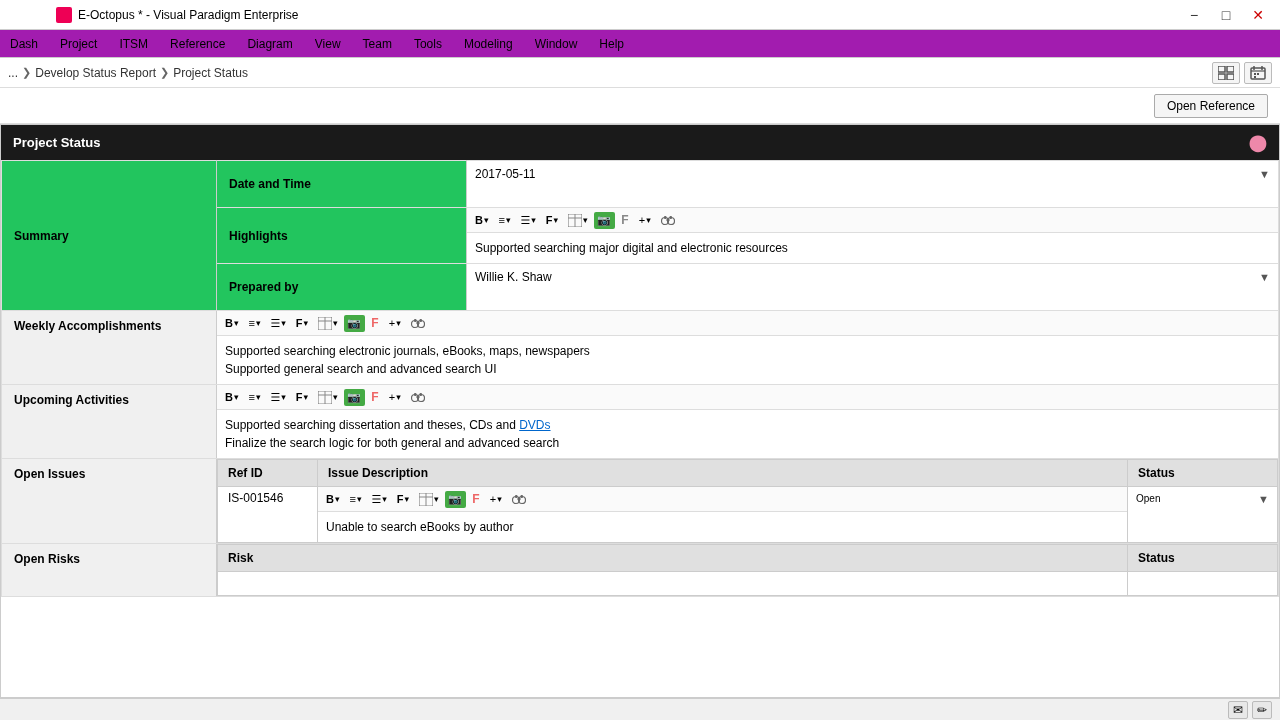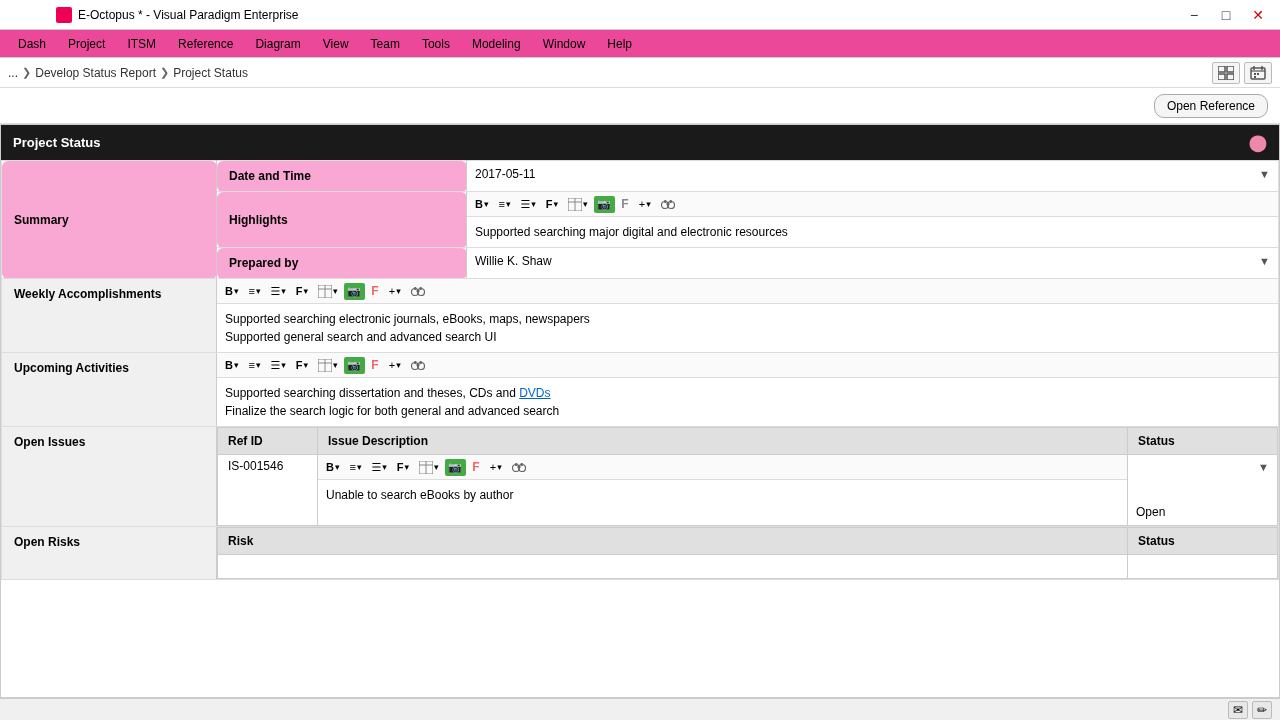--- a/index.html
+++ b/index.html
@@ -19,25 +19,25 @@
     .title-bar-left { display: flex; align-items: center; gap: 6px; margin-left: 48px; }
     .title-bar-icon { width: 16px; height: 16px; background: #e05; border-radius: 2px; display: inline-block; }
     .title-bar-controls { display: flex; gap: 4px; }
     .title-bar-controls span {
       width: 28px; height: 20px; display: inline-flex; align-items: center; justify-content: center;
       cursor: pointer; font-size: 14px; color: #333;
     }
 
     
     .menu-bar {
-      background: #ec4899;
+      background: #a21caf;
       height: 28px;
       display: flex;
       align-items: center;
-      padding: 0 8px;
+      padding: 0 0;
       border-bottom: 1px solid #ccc;
       gap: 2px;
     }
     .menu-item {
       padding: 4px 10px;
       cursor: pointer;
       border-radius: 2px;
       font-size: 12px;
     }
 
@@ -68,21 +68,21 @@
       justify-content: flex-end;
       padding: 0 12px;
       border-bottom: 1px solid #ddd;
     }
     .open-ref-btn {
       padding: 4px 12px;
       border: 1px solid #aaa;
       background: #f5f5f5;
       cursor: pointer;
       font-size: 12px;
-      border-radius: 10px;
+      border-radius: 2px;
     }
 
     
     .main-content {
       background: #fff;
       height: calc(720px - 30px - 28px - 30px - 36px - 22px);
       overflow-y: auto;
       border: 1px solid #ccc;
       margin: 0;
     }
@@ -97,27 +97,26 @@
       display: flex;
       align-items: center;
       justify-content: space-between;
     }
     .section-header-icon { color: #e8a; font-size: 16px; }
 
     
     .form-table { width: 100%; border-collapse: collapse; }
     .form-table td { border: 1px solid #ddd; vertical-align: top; }
     .form-table .label-cell {
-      background: #f9a8d4;
+      background: #22c55e;
       font-weight: bold;
-      padding: 8px 12px;
+      padding: 16px 12px;
       width: 215px;
       vertical-align: middle;
       border-right: 1px solid #ccc;
-      border-radius: 6px;
     }
     .form-table .value-cell {
       padding: 6px 8px;
       background: #fff;
       position: relative;
     }
     .form-table .section-label-cell {
       background: #f0f0f0;
       font-weight: bold;
       padding: 8px 12px;
@@ -199,21 +198,21 @@
     
     .main-content::-webkit-scrollbar { width: 10px; }
     .main-content::-webkit-scrollbar-track { background: #f0f0f0; }
     .main-content::-webkit-scrollbar-thumb { background: #bbb; border-radius: 5px; }
 
     .outer-wrapper {
       position: relative;
       height: calc(720px - 30px - 28px - 30px - 36px - 22px);
     }
 
-    .status-open { font-size: 12px; margin-top: 44px; }
+    .status-open { font-size: 10px; }
   </style>
 </head>
 <body>
 
 <div class="title-bar">
   <div class="title-bar-left">
     <span class="title-bar-icon"></span>
     <span>E-Octopus * - Visual Paradigm Enterprise</span>
   </div>
   <div class="title-bar-controls">

